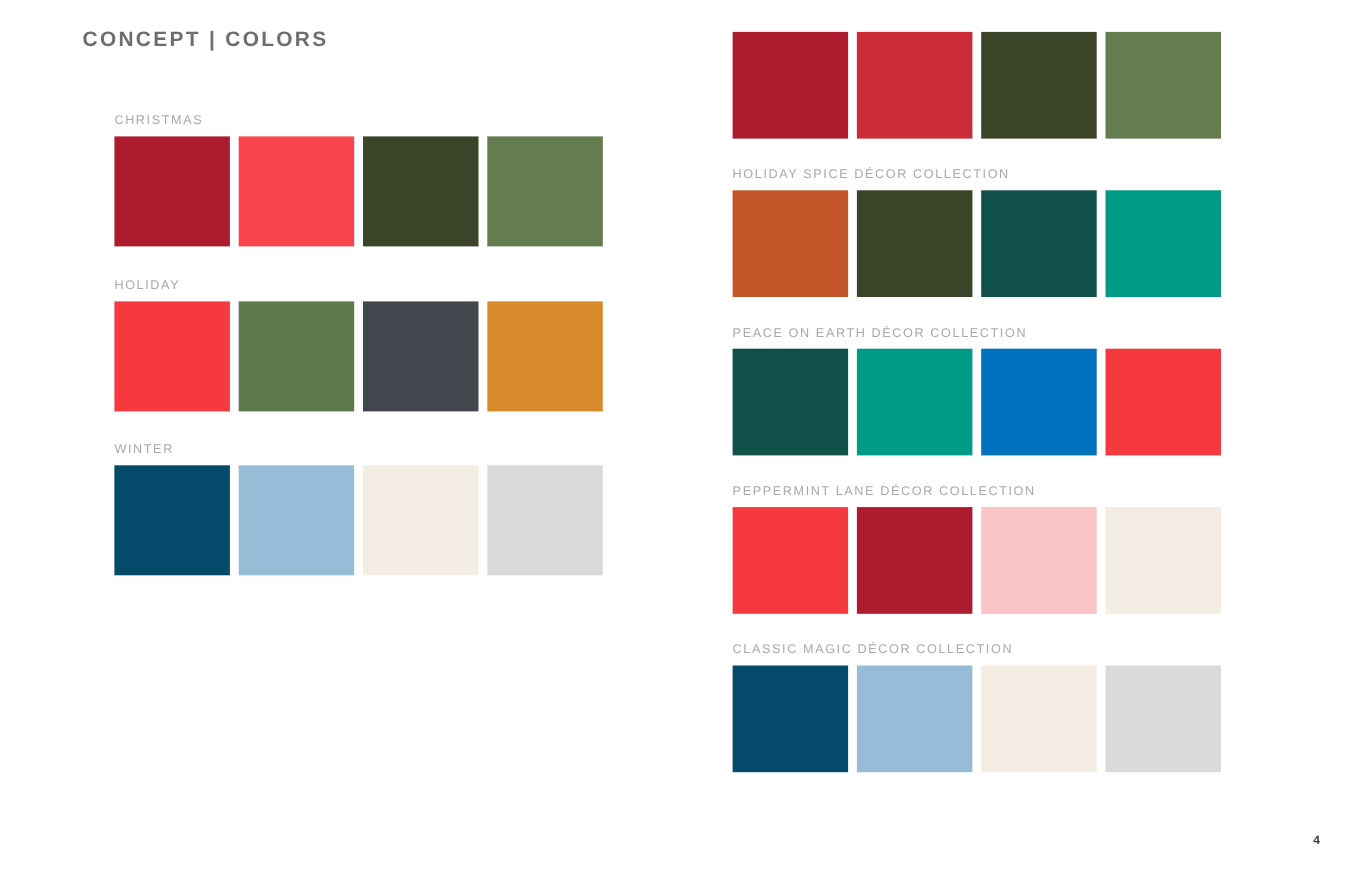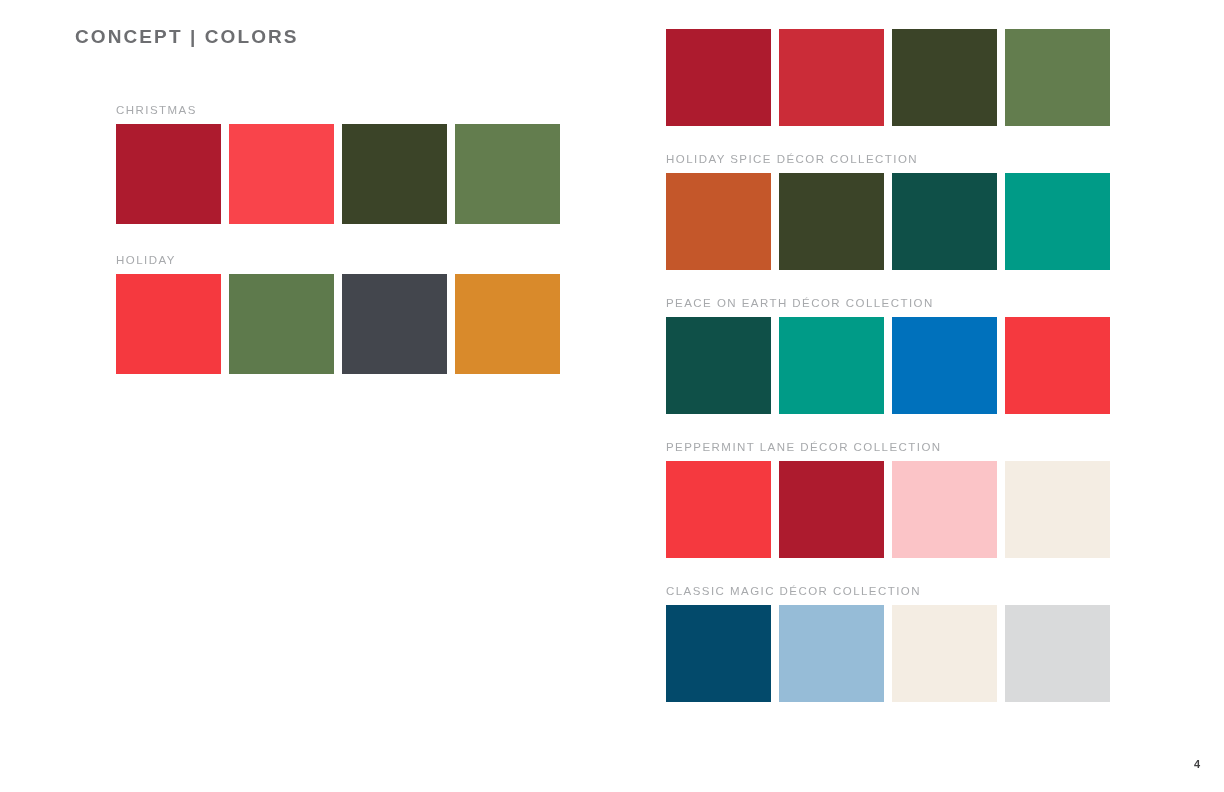--- a/index.html
+++ b/index.html
@@ -32,21 +32,21 @@
     letter-spacing: 2.1px;
     color: #6d6e71;
     font-weight: 700;
     white-space: nowrap;
     margin-left: 45px;
   }
 
   
   .left-col {
     position: absolute;
-    left: 116px;
+    left: 104px;
     top: 104px;
     width: 445px;
   }
   .palette-group {
     margin-bottom: 29.5px;
   }
   .group-label {
     font-size: 11.5px;
     letter-spacing: 1.45px;
     color: #a7a9ac;
@@ -121,20 +121,29 @@
       </div>
       <div class="palette-group">
         <div class="group-label">HOLIDAY</div>
         <div class="swatch-row">
           <div class="swatch" title="#f5393f" style="background-color: rgb(245, 57, 63);"></div>
           <div class="swatch" title="#5e7a4c" style="background-color: rgb(94, 122, 76);"></div>
           <div class="swatch" title="#43464d" style="background-color: rgb(67, 70, 77);"></div>
           <div class="swatch" title="#d98a2b" style="background-color: rgb(217, 138, 43);"></div>
         </div>
       </div>
+      <div class="palette-group">
+        <div class="group-label">WINTER</div>
+        <div class="swatch-row">
+          <div class="swatch" title="#034a6b" style="background-color: rgb(3, 74, 107);"></div>
+          <div class="swatch" title="#96bcd7" style="background-color: rgb(150, 188, 215);"></div>
+          <div class="swatch" title="#f4ede3" style="background-color: rgb(244, 237, 227);"></div>
+          <div class="swatch" title="#d9dadb" style="background-color: rgb(217, 218, 219);"></div>
+        </div>
+      </div>
     </div>
 
   <div class="right-col">
       <div class="collection-group">
         <div class="swatch-row-right">
           <div class="swatch-right" title="#ad1b2e" style="background-color: rgb(173, 27, 46);"></div>
           <div class="swatch-right" title="#cb2c38" style="background-color: rgb(203, 44, 56);"></div>
           <div class="swatch-right" title="#3b4428" style="background-color: rgb(59, 68, 40);"></div>
           <div class="swatch-right" title="#637d4e" style="background-color: rgb(99, 125, 78);"></div>
         </div>

